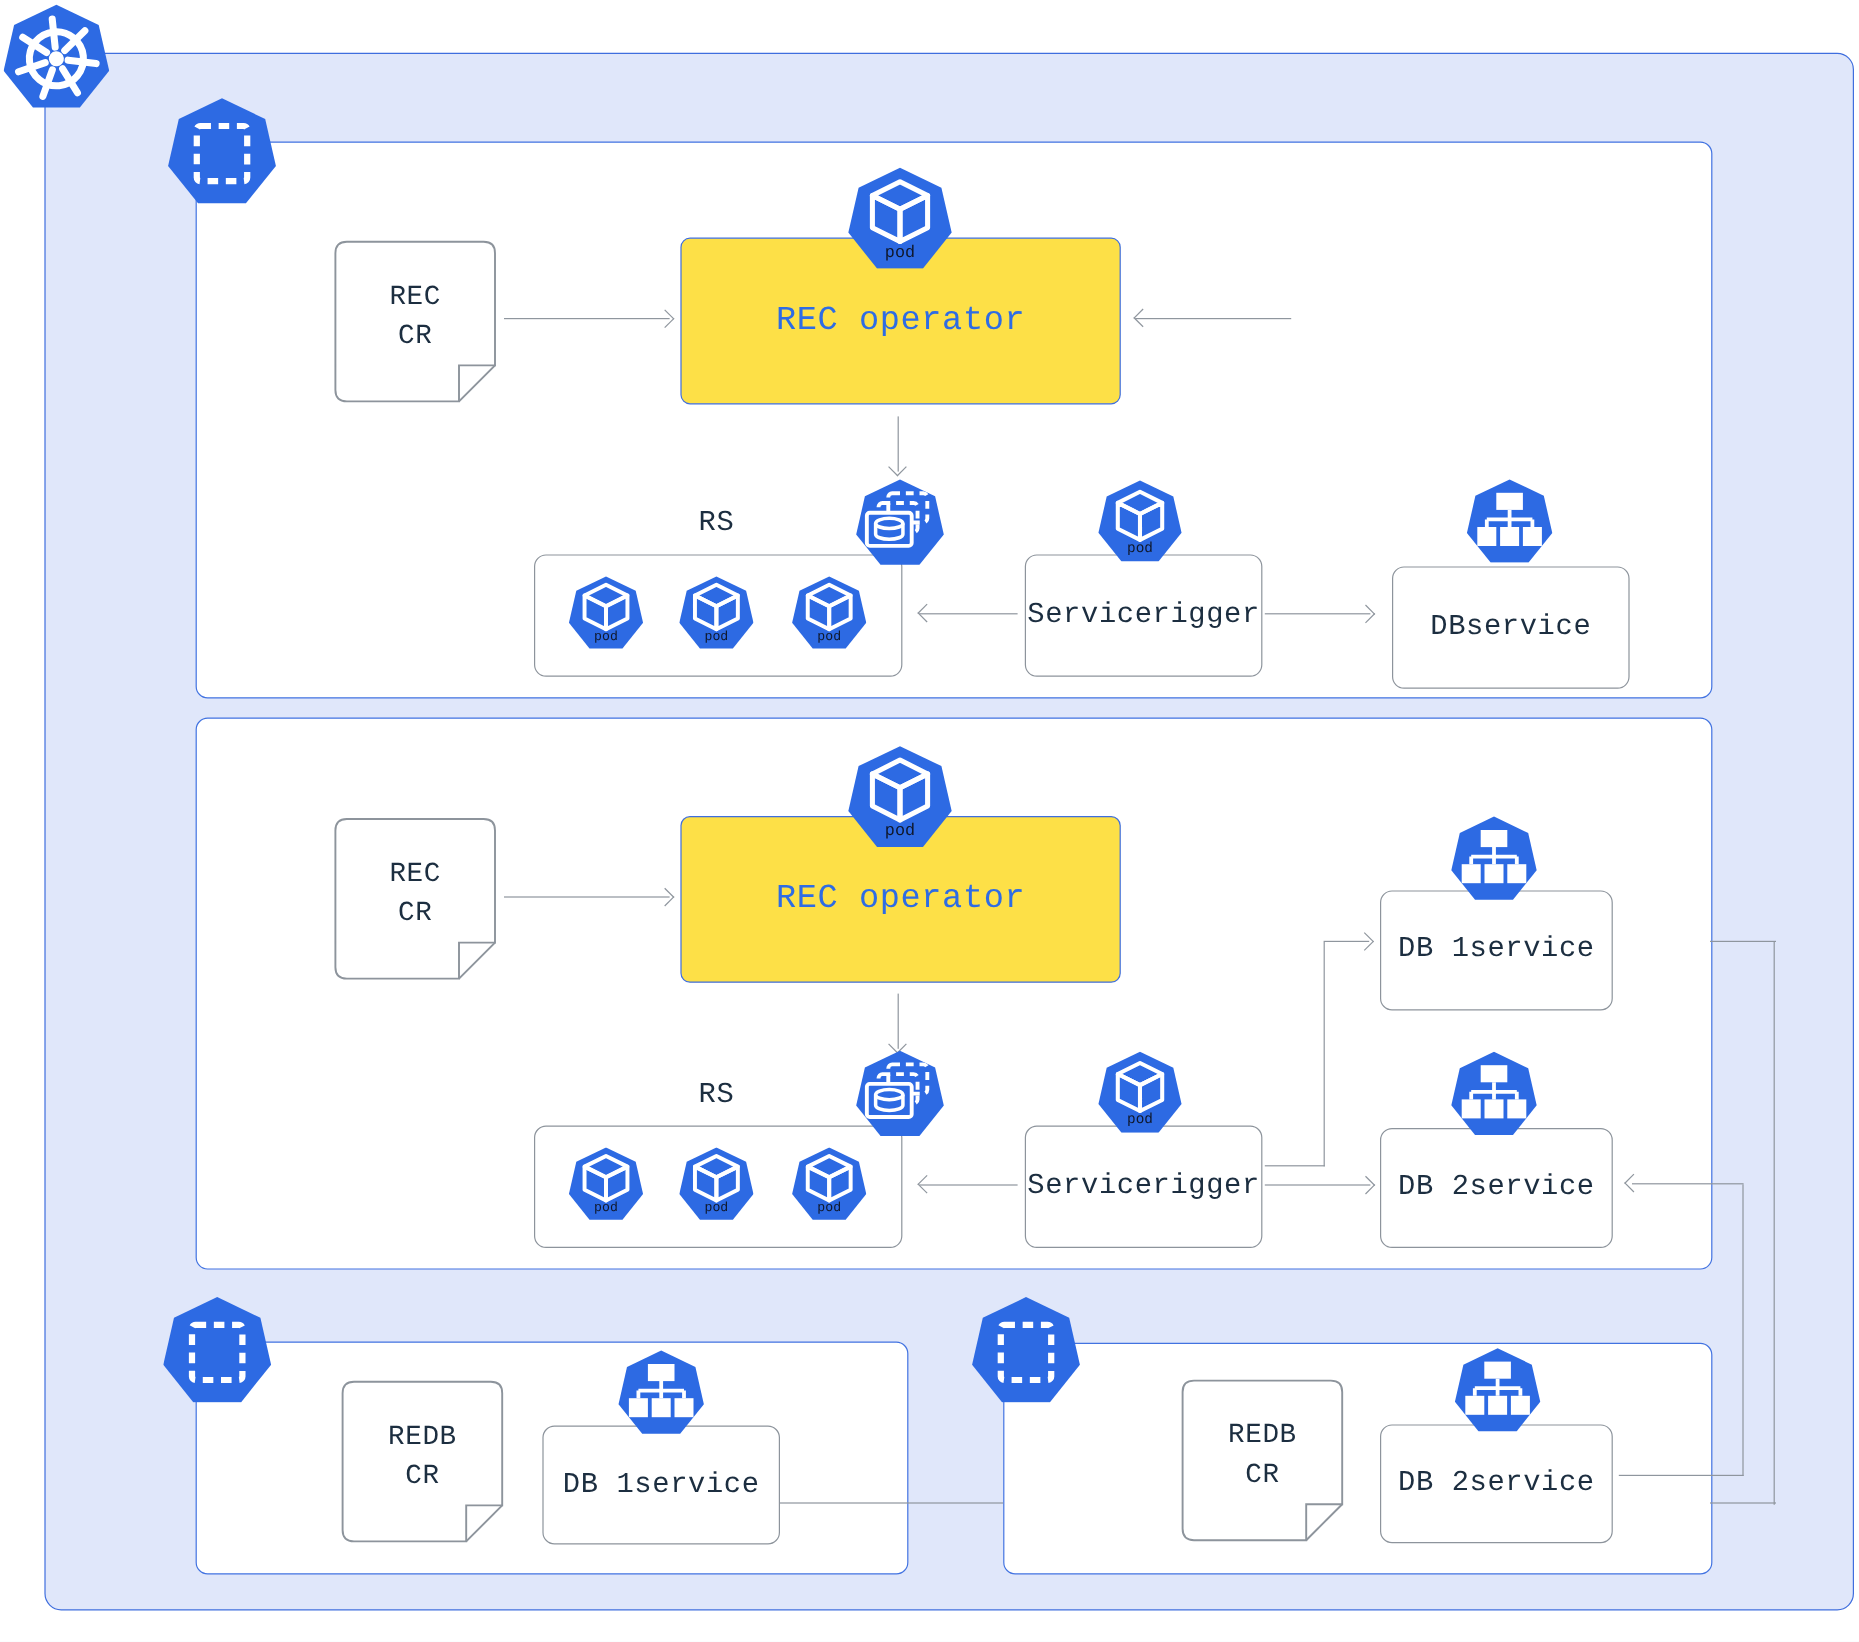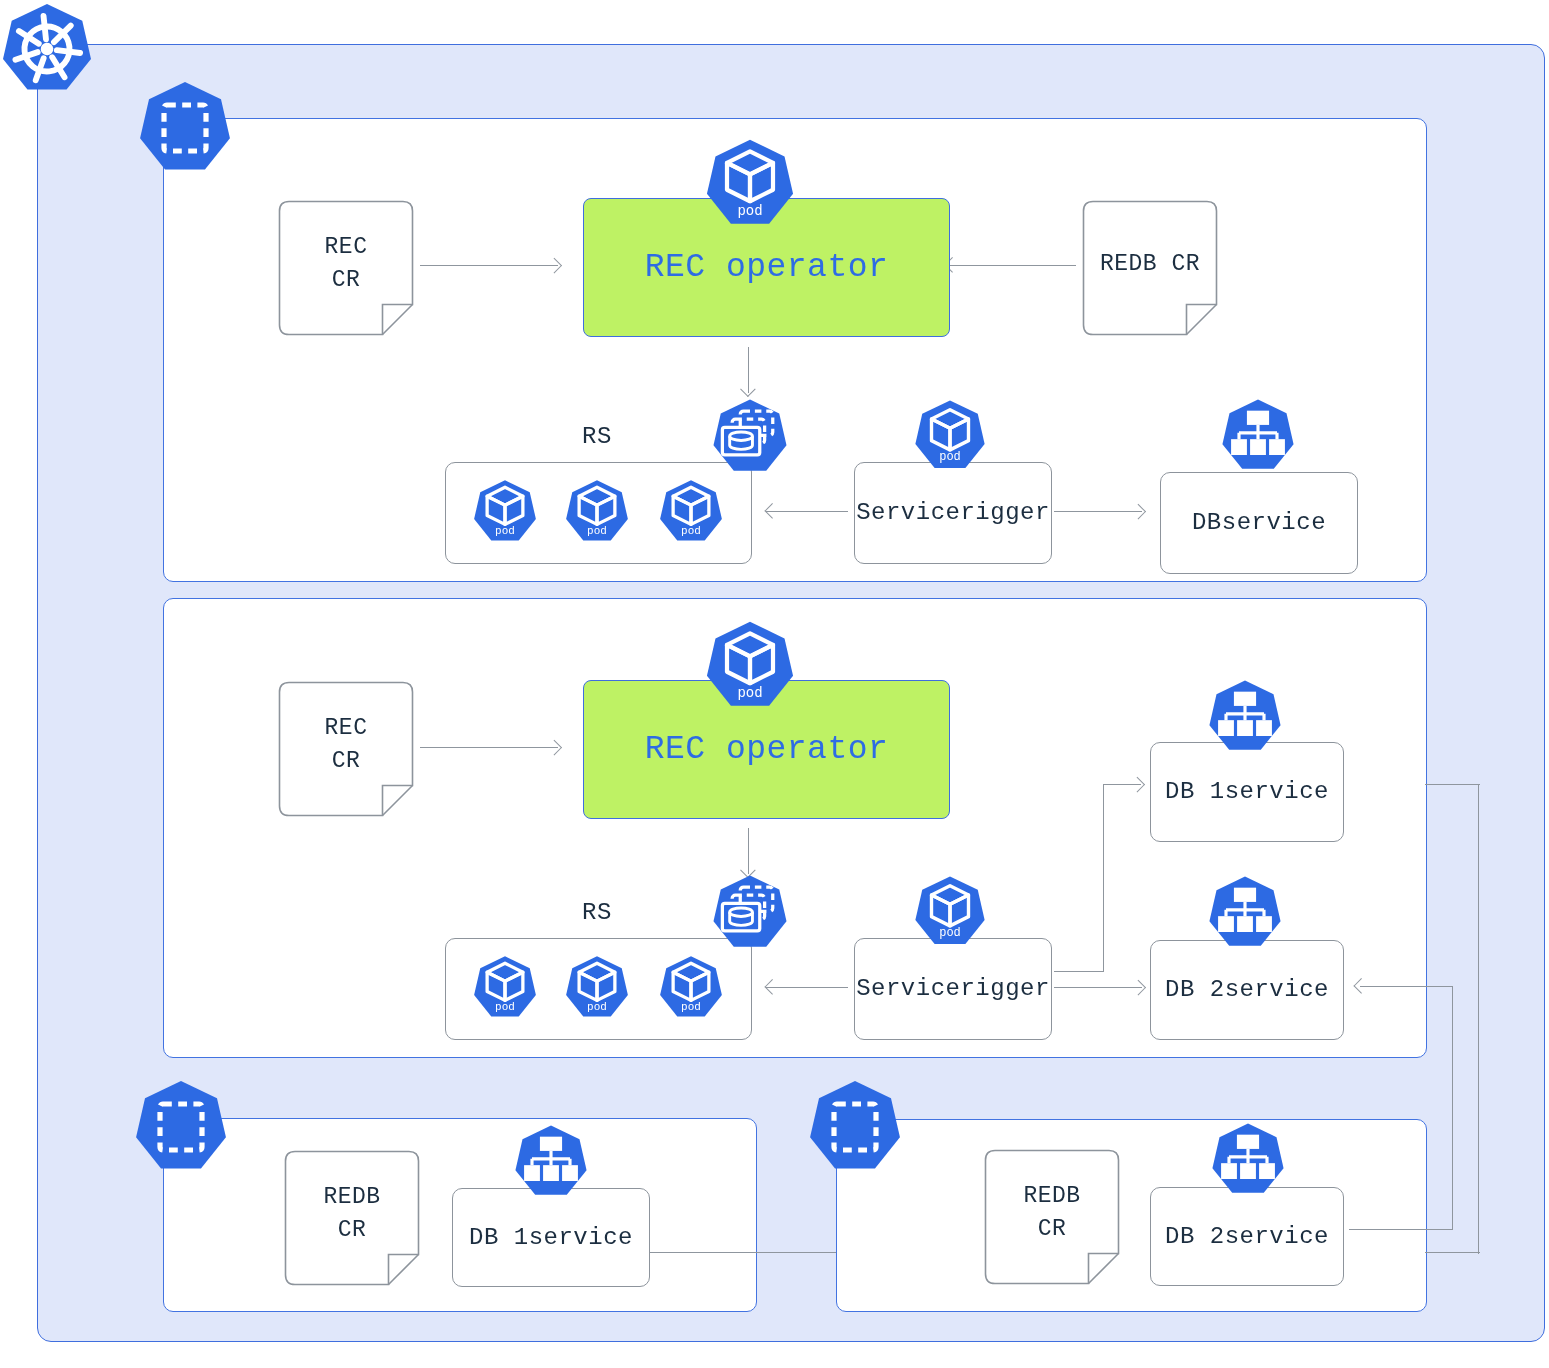--- a/index.html
+++ b/index.html
@@ -24,40 +24,40 @@
   .ah-r{transform:rotate(45deg);}
   .ah-l{transform:rotate(-135deg);}
   .ah-d{transform:rotate(135deg);}
   
   .node{
     position:absolute;background:#ffffff;border:1.4px solid #8d949c;border-radius:10px;
     display:flex;flex-direction:row;align-items:center;justify-content:center;
     z-index:40;font-size:24px;line-height:1.38;letter-spacing:0.5px;text-align:center;
   }
   .opbox{
-    position:absolute;background:#bef264;border:1.5px solid #3f6ede;border-radius:8px;
+    position:absolute;background:#fde047;border:1.5px solid #3f6ede;border-radius:8px;
     display:flex;align-items:center;justify-content:center;z-index:40;
-    color:#2e6ce4;font-size:33px;letter-spacing:0.5px;margin-left:16px;
+    color:#2e6ce4;font-size:28px;letter-spacing:0.5px;
   }
   .doc{position:absolute;width:136px;height:136px;z-index:40;}
   .doc svg{position:absolute;inset:0;}
   .doc-label{
     position:absolute;inset:0 0 8px 0;display:flex;flex-direction:column;
     align-items:center;justify-content:center;font-size:23px;line-height:1.42;
     letter-spacing:0.5px;text-align:center;
   }
   .rs-label{position:absolute;z-index:40;font-size:24px;text-align:center;letter-spacing:0.5px;}
   
   .hept{
     position:absolute;background:#2d6ae3;z-index:50;
     clip-path:polygon(50% 2%,87.5% 20%,96.8% 60.7%,70.8% 93.2%,29.2% 93.2%,3.2% 60.7%,12.5% 20%);
   }
   .hept svg{position:absolute;inset:0;width:100%;height:100%;}
   .pod-label{
-    position:absolute;bottom:12%;width:100%;text-align:center;color:#ffffff;
+    position:absolute;bottom:12%;width:100%;text-align:center;color:#0f172a;
     font-family:"Liberation Mono","DejaVu Sans Mono",monospace;
   }
   .k8s{z-index:60;}
 </style>
 </head>
 <body>
 
 <div class="canvas">
 
   <div class="cluster"></div>
@@ -108,29 +108,20 @@
     <div class="doc-label">
       <span>REC</span>
       <span>CR</span>
     </div>
   </div>
 
   <div class="opbox" style="left:567px;top:198px;width:365px;height:137px">
     <span>REC operator</span>
   </div>
 
-  <div class="doc" style="left:1082px;top:200px">
-    <svg viewBox="0 0 136 136">
-      <path d="M11,1.5 H125 Q134.5,1.5 134.5,11 V104.5 H104.5 V134.5 H11 Q1.5,134.5 1.5,125 V11 Q1.5,1.5 11,1.5 Z" fill="#ffffff" stroke="#8d949c" stroke-width="1.6"></path>
-      <path d="M134.5,104.5 L104.5,134.5" fill="none" stroke="#8d949c" stroke-width="1.6"></path>
-    </svg>
-    <div class="doc-label">
-      <span>REDB CR</span>
-    </div>
-  </div>
 
   <div class="rs-label" style="left:555px;top:423px;width:84px">RS</div>
   <div class="node" style="left:445px;top:462px;width:305px;height:100px"></div>
 
   <div class="node" style="left:854px;top:462px;width:196px;height:100px">
     <span>Service</span>
     <span>rigger</span>
   </div>
 
   <div class="node" style="left:1160px;top:472px;width:196px;height:100px">

